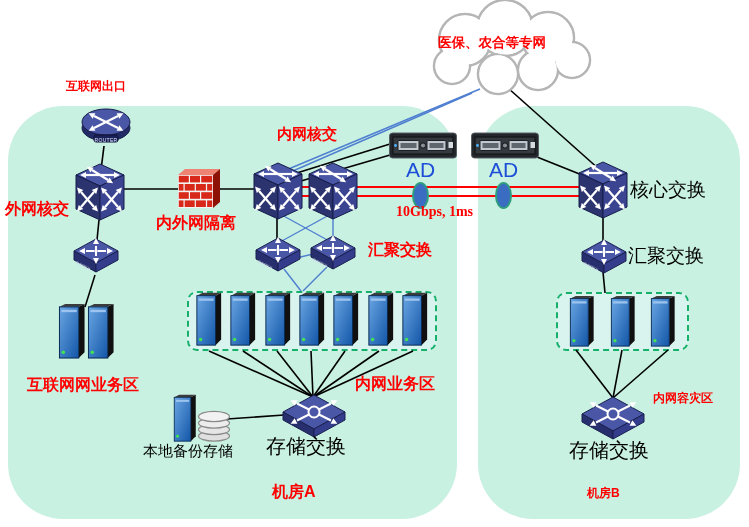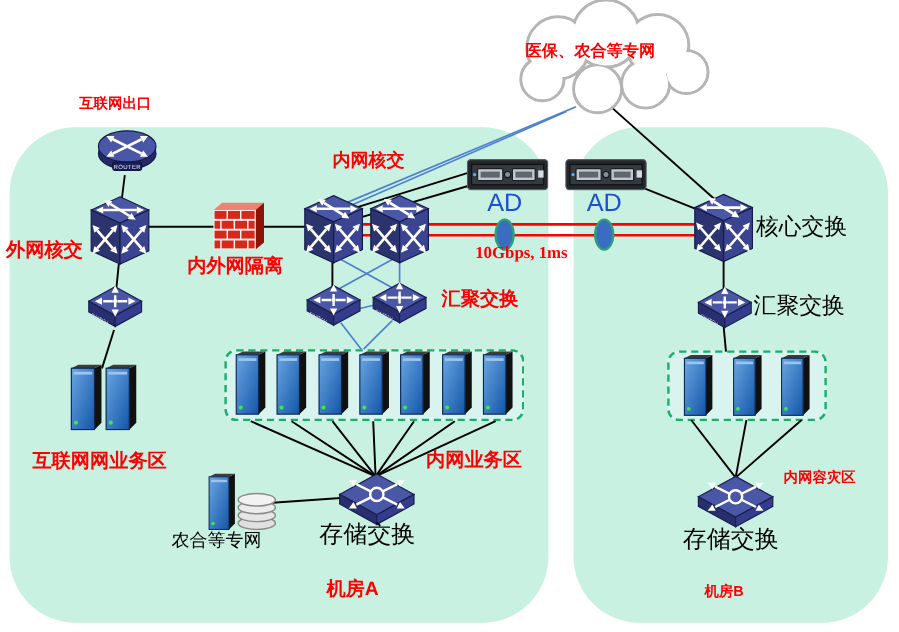--- a/index.html
+++ b/index.html
@@ -369,20 +369,20 @@
   <div class="lbl red" style="left:156px;top:215px;font-size:16px;">内外网隔离</div>
   <div class="lbl red" style="left:277px;top:126px;font-size:15px;">内网核交</div>
   <div class="lbl red" style="left:368px;top:242px;font-size:16px;">汇聚交换</div>
   <div class="lbl adtxt" style="left:406px;top:159px;">AD</div>
   <div class="lbl adtxt" style="left:489px;top:159px;">AD</div>
   <div class="lbl speed" style="left:396px;top:205px;">10Gbps, 1ms</div>
   <div class="lbl blk" style="left:630px;top:180px;font-size:19px;">核心交换</div>
   <div class="lbl blk" style="left:628px;top:246px;font-size:19px;">汇聚交换</div>
   <div class="lbl red" style="left:27px;top:377px;font-size:16px;">互联网网业务区</div>
   <div class="lbl red" style="left:355px;top:376px;font-size:16px;">内网业务区</div>
-  <div class="lbl blk" style="left:143px;top:444px;font-size:15px;">农合等专网</div>
+  <div class="lbl blk" style="left:143px;top:444px;font-size:15px;">本地备份存储</div>
   <div class="lbl blk" style="left:266px;top:436px;font-size:20px;">存储交换</div>
   <div class="lbl red" style="left:653px;top:392px;font-size:12px;">内网容灾区</div>
   <div class="lbl blk" style="left:569px;top:440px;font-size:20px;">存储交换</div>
   <div class="lbl red" style="left:272px;top:484px;font-size:16px;">机房A</div>
   <div class="lbl red" style="left:587px;top:487px;font-size:12px;">机房B</div>
 
 </div>
 
 </body></html>

